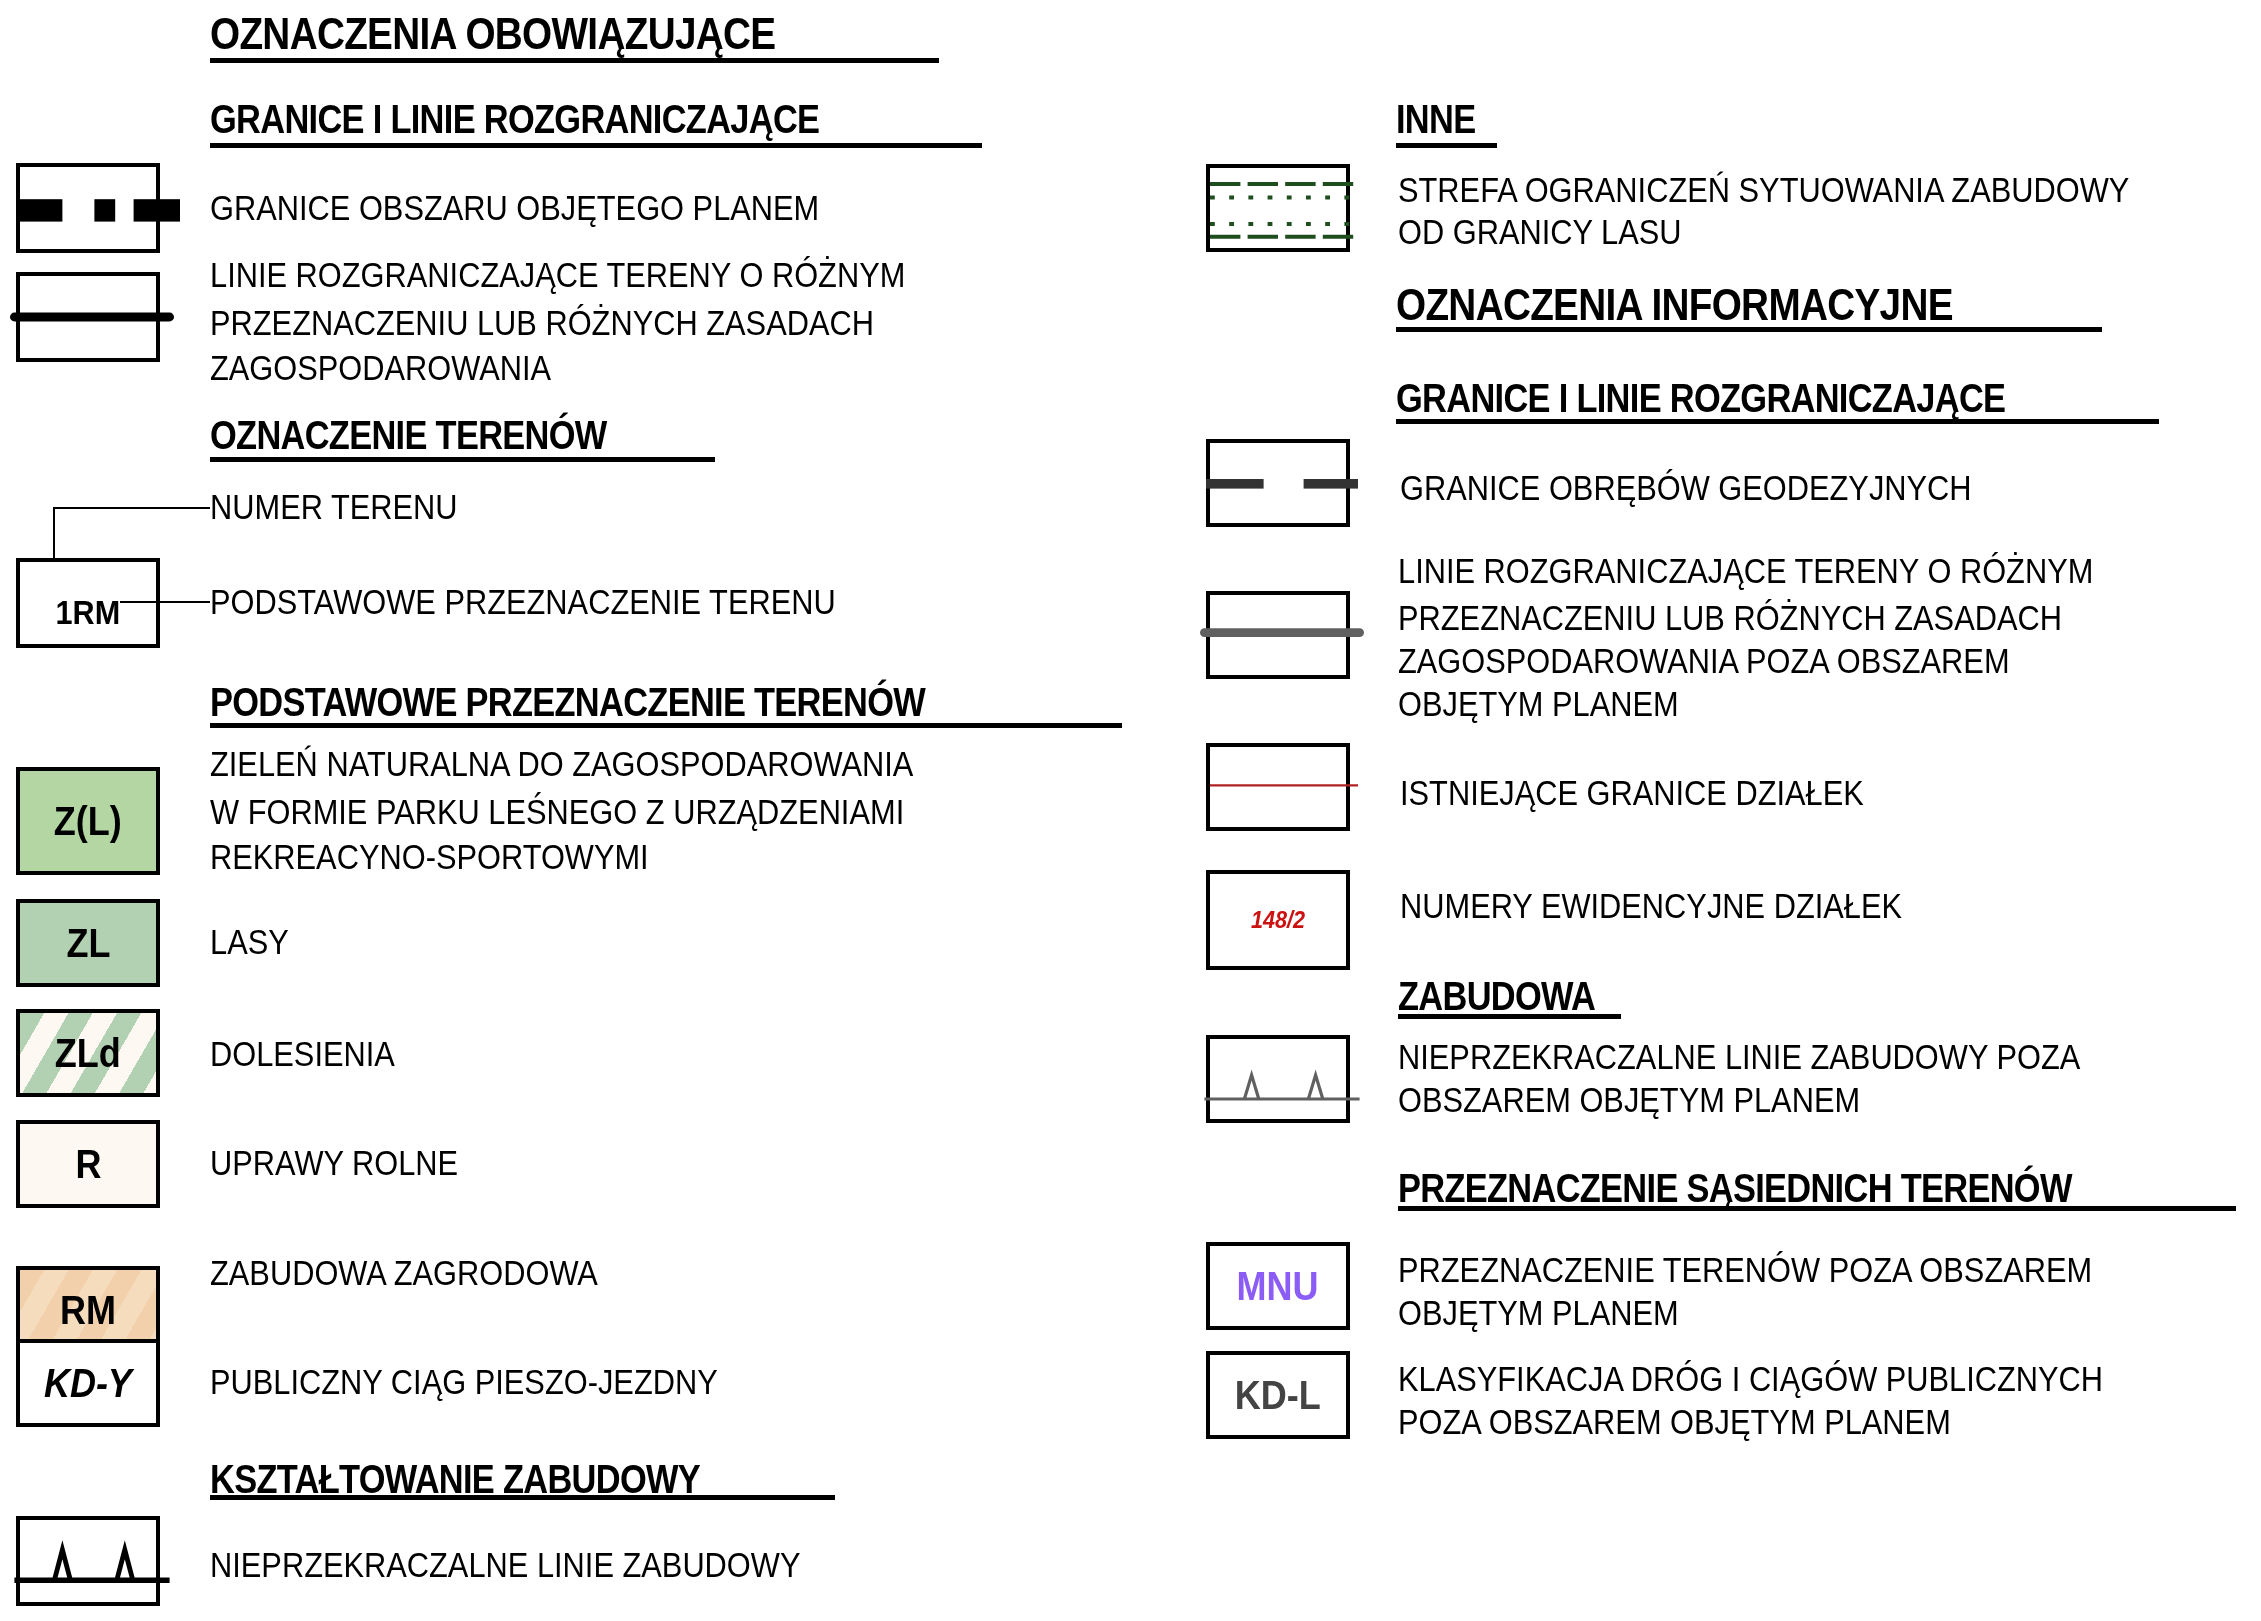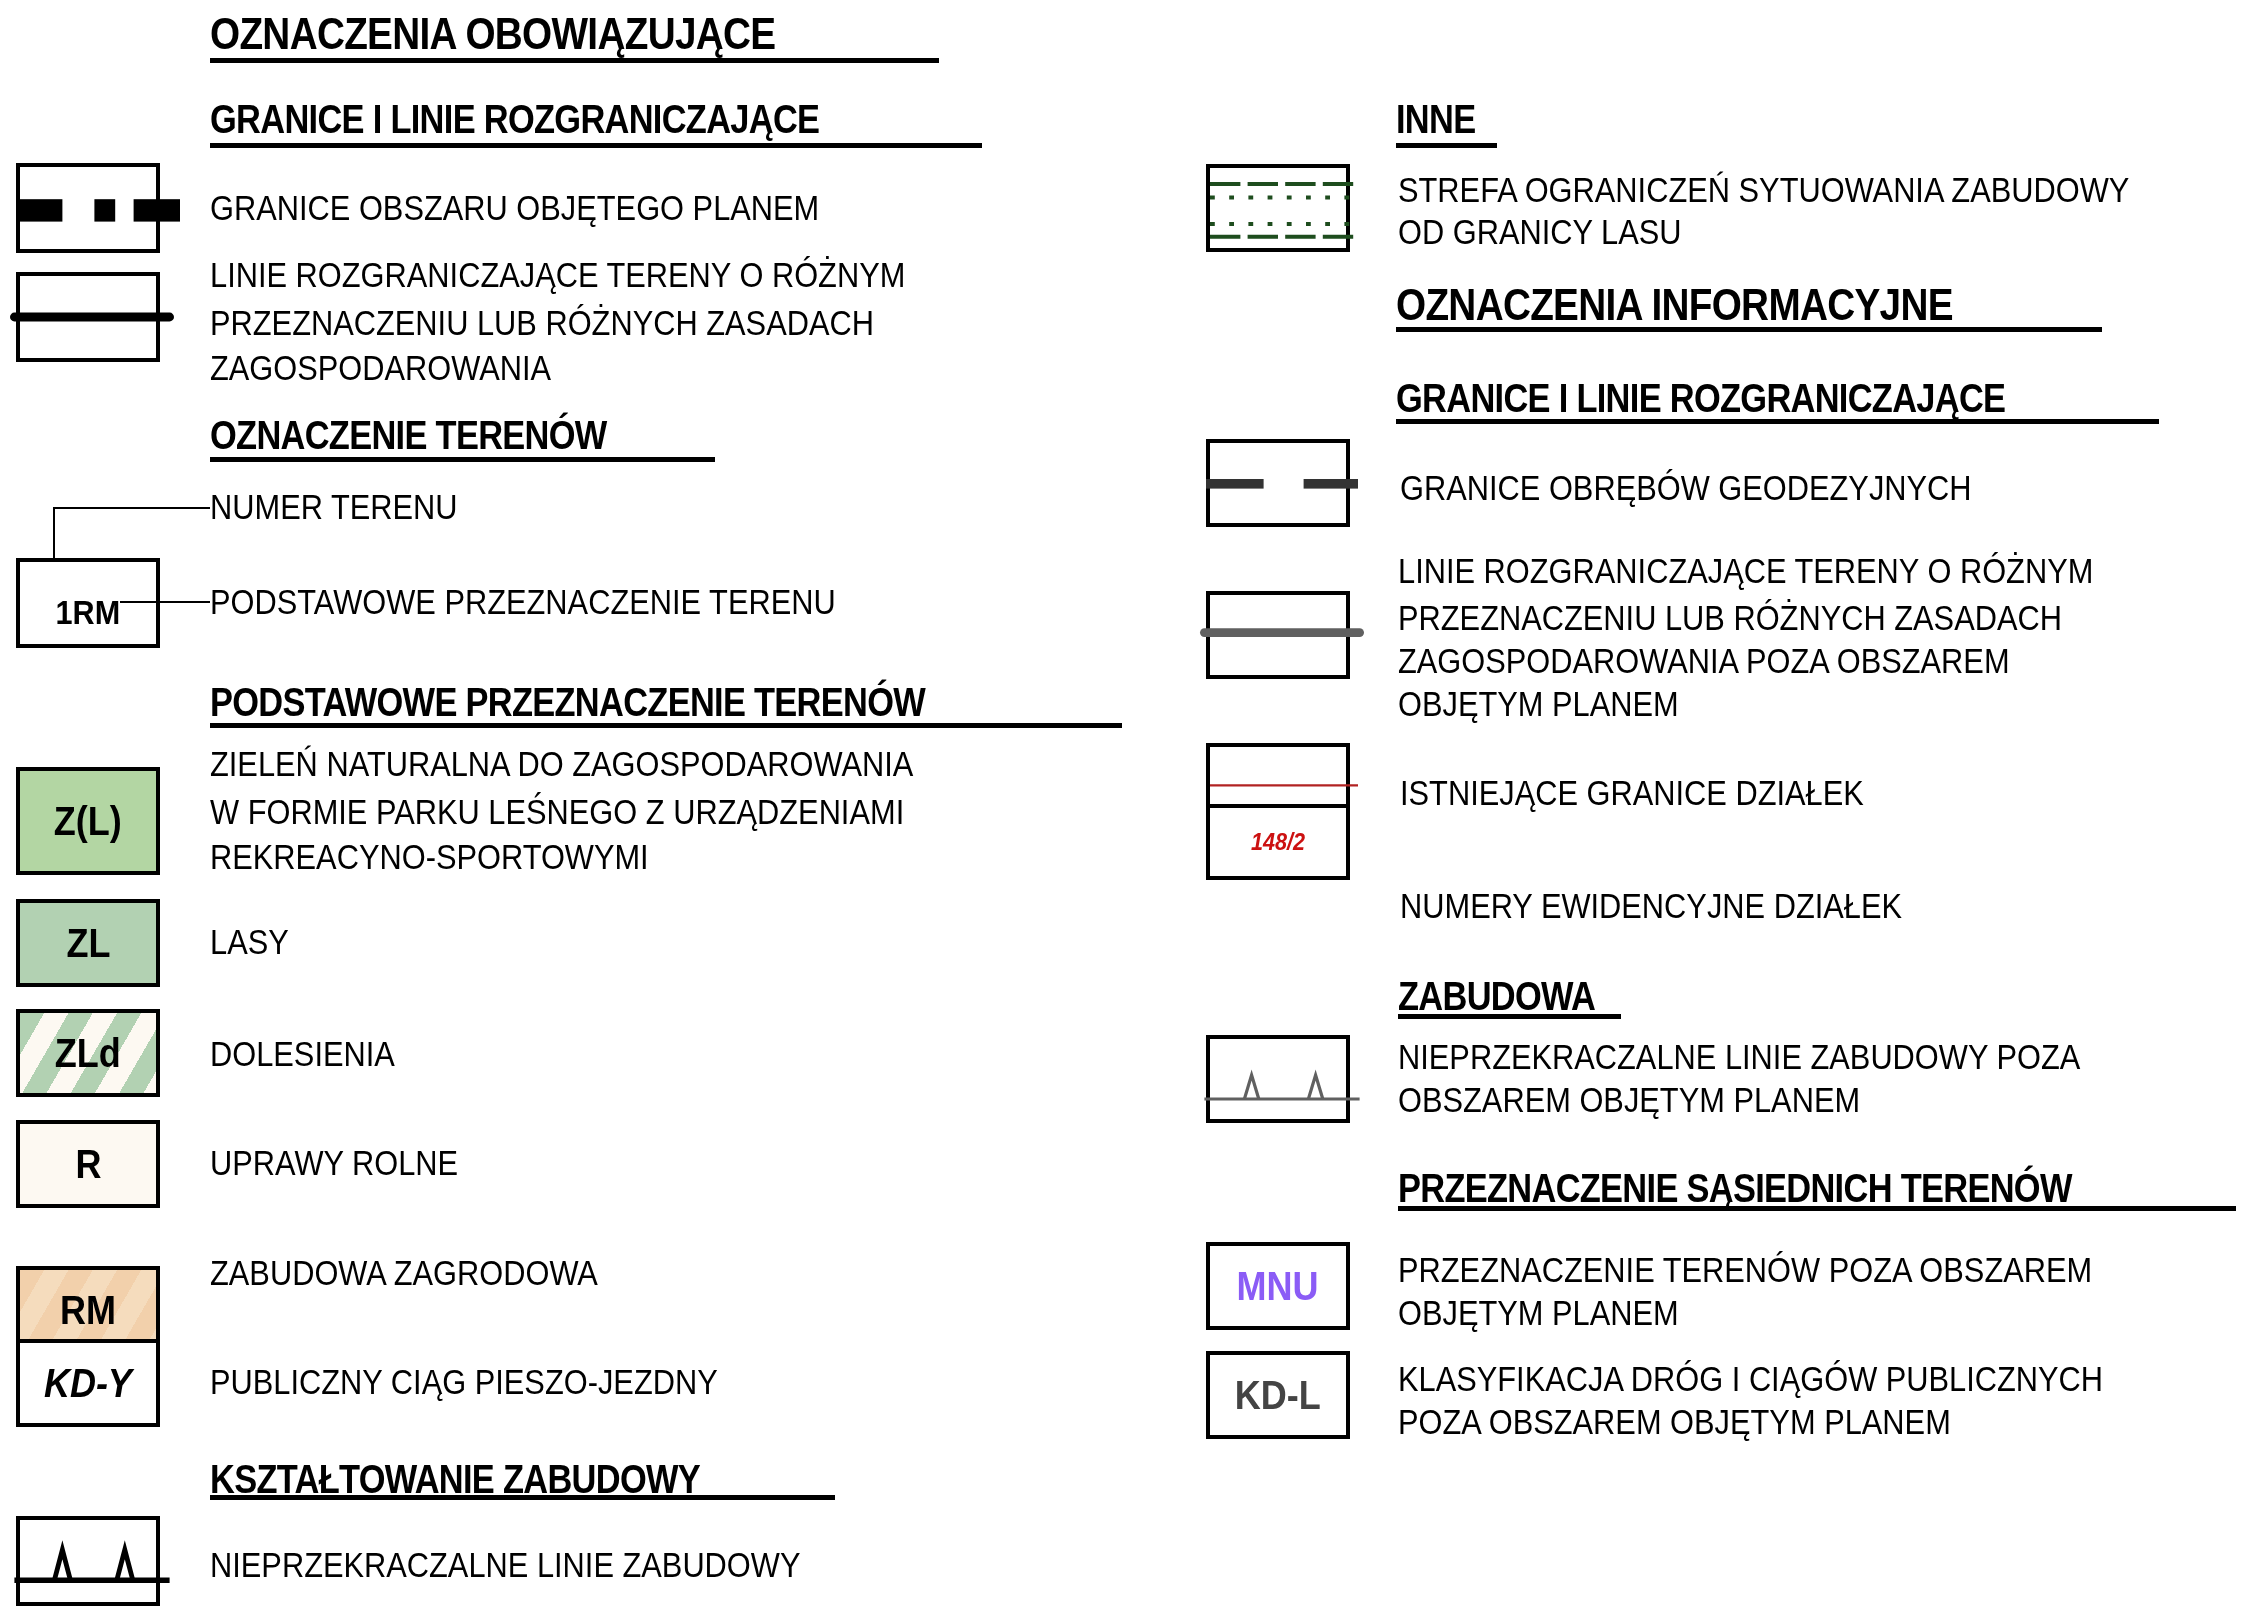--- a/index.html
+++ b/index.html
@@ -155,21 +155,21 @@
 <div class="abs txt" style="left:1398px; top:639px;">ZAGOSPODAROWANIA POZA OBSZAREM</div>
 <div class="abs txt" style="left:1398px; top:682px;">OBJĘTYM PLANEM</div>
 
 <div class="box" style="left:1206px; top:743px; height:88px;">
   <svg width="152" height="88" viewBox="0 0 190 110">
       <line x1="5" y1="53" x2="190" y2="53" stroke="#b22222" stroke-width="3"></line>
     </svg>
 </div>
 <div class="abs txt" style="left:1400px; top:771px;">ISTNIEJĄCE GRANICE DZIAŁEK</div>
 
-<div class="box" style="left:1206px; top:804px; height:76px;">
+<div class="box" style="left:1206px; top:870px; height:100px;">
   <div class="code" style="font-size:24px; color:#cc1111; font-style:italic; font-weight:bold;">
       <span>148/2</span>
     </div>
 </div>
 <div class="abs txt" style="left:1400px; top:884px;">NUMERY EWIDENCYJNE DZIAŁEK</div>
 
 <div class="abs h2" style="left:1398px; top:976px;">ZABUDOWA</div>
 <div class="uline" style="left:1398px; top:1014px; width:223px;"></div>
 
 <div class="box" style="left:1206px; top:1035px; height:88px;">

